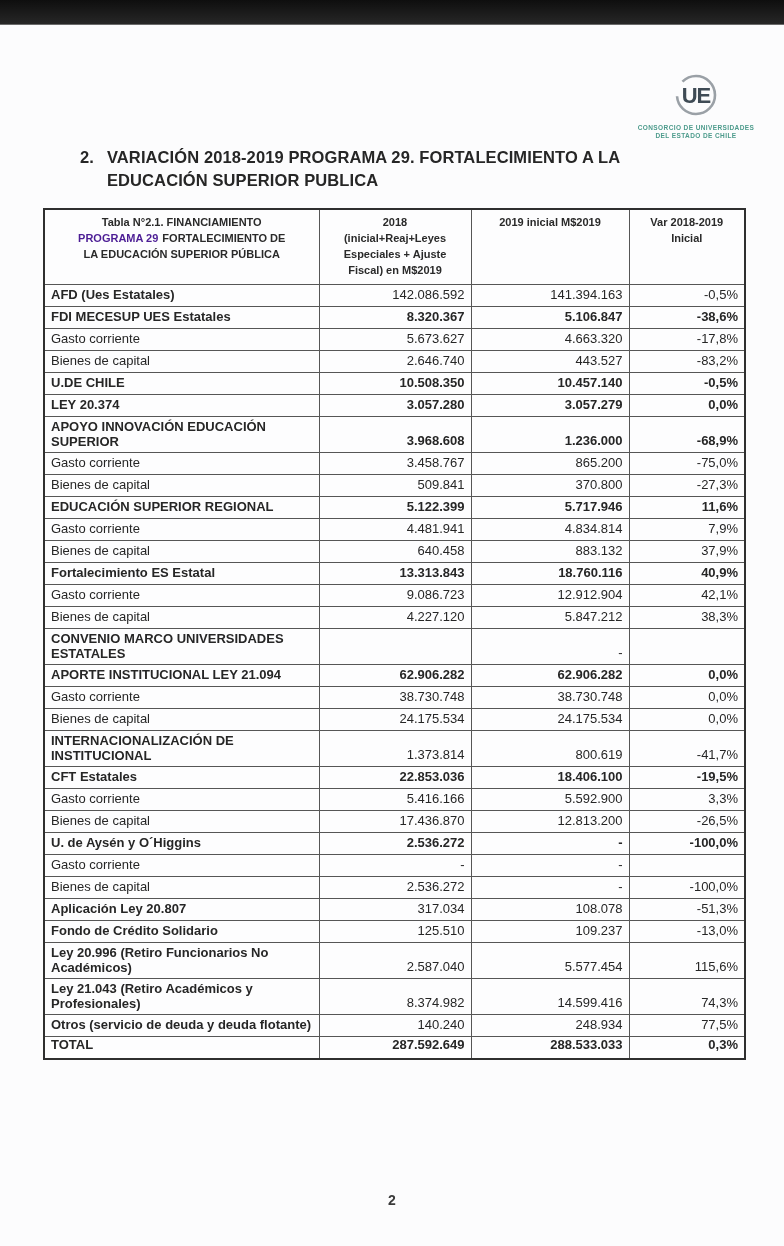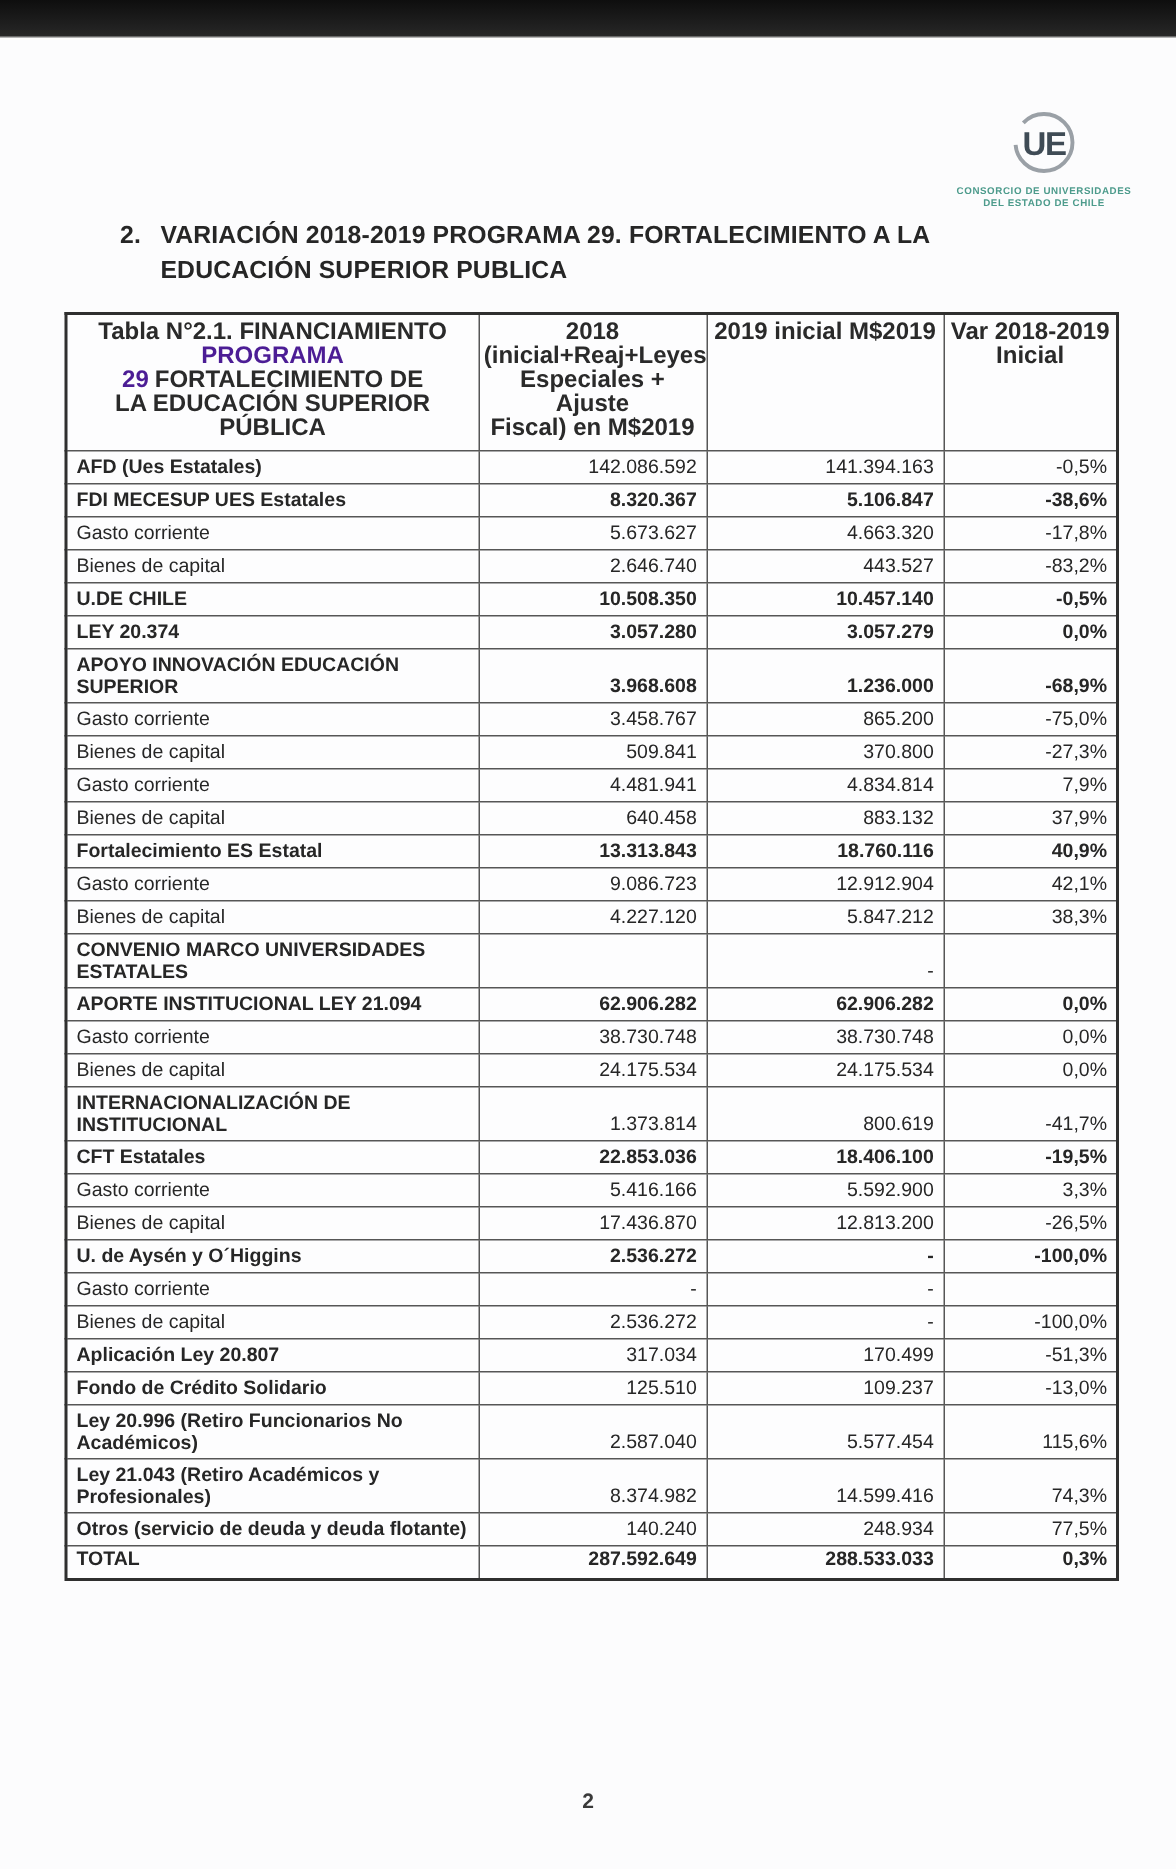--- a/index.html
+++ b/index.html
@@ -46,21 +46,21 @@
     table-layout: fixed;
     border: 2px solid #2f2f2f;
     background: #fdfdfe;
   }
   table.fin th, table.fin td {
     border: 1px solid #565656;
     overflow: hidden;
   }
   thead th {
     vertical-align: top; text-align: center;
-    font-size: 16px; line-height: 16px;
+    font-size: 11px; line-height: 16px;
     padding: 4px 3px 6px;
     color: #2a2a2a; font-weight: bold;
   }
   thead th.pre { white-space: pre-line; margin-left: 29px; }
   .gray { color: #4c1d95; margin-right: 4px; font-weight: bold; }
   tbody td {
     font-size: 13px; line-height: 15px;
     padding: 2px 6px 3px;
     color: #262626;
   }
@@ -171,20 +171,26 @@
     <td class="num">865.200</td>
     <td class="num">-75,0%</td>
   </tr>
       <tr>
     <td class="label">Bienes de capital</td>
     <td class="num">509.841</td>
     <td class="num">370.800</td>
     <td class="num">-27,3%</td>
   </tr>
       <tr>
+    <td class="label b">EDUCACIÓN SUPERIOR REGIONAL</td>
+    <td class="num b">5.122.399</td>
+    <td class="num b">5.717.946</td>
+    <td class="num b">11,6%</td>
+  </tr>
+      <tr>
     <td class="label">Gasto corriente</td>
     <td class="num">4.481.941</td>
     <td class="num">4.834.814</td>
     <td class="num">7,9%</td>
   </tr>
       <tr>
     <td class="label">Bienes de capital</td>
     <td class="num">640.458</td>
     <td class="num">883.132</td>
     <td class="num">37,9%</td>
@@ -269,21 +275,21 @@
   </tr>
       <tr>
     <td class="label">Bienes de capital</td>
     <td class="num">2.536.272</td>
     <td class="num">-</td>
     <td class="num">-100,0%</td>
   </tr>
       <tr>
     <td class="label b">Aplicación Ley 20.807</td>
     <td class="num">317.034</td>
-    <td class="num">170.499</td>
+    <td class="num">108.078</td>
     <td class="num">-51,3%</td>
   </tr>
       <tr>
     <td class="label b">Fondo de Crédito Solidario</td>
     <td class="num">125.510</td>
     <td class="num">109.237</td>
     <td class="num">-13,0%</td>
   </tr>
       <tr>
     <td class="label b j">Ley 20.996 (Retiro Funcionarios No Académicos)</td>

